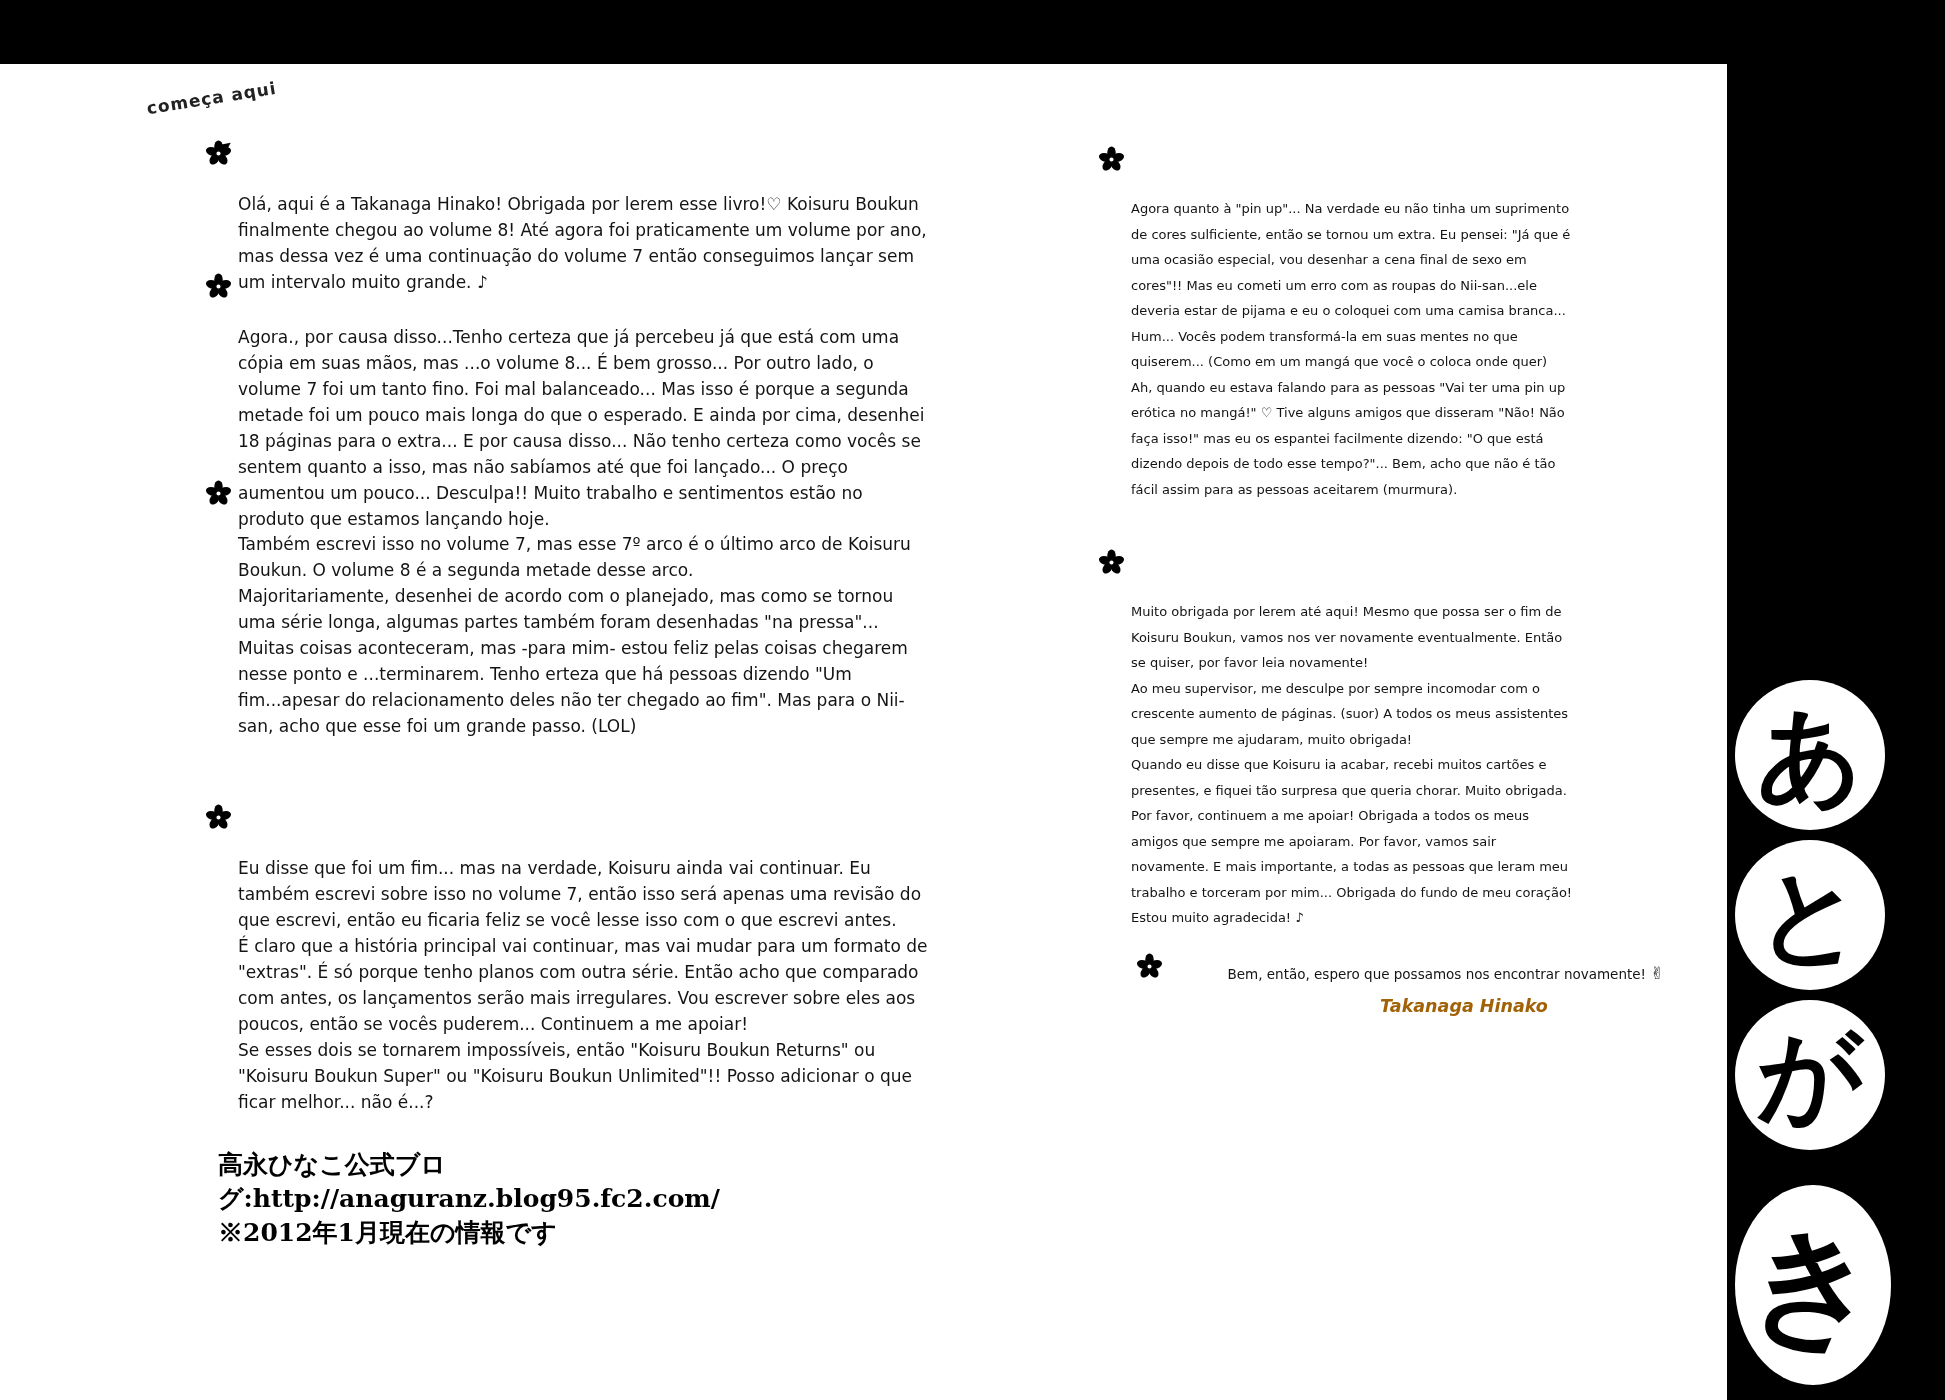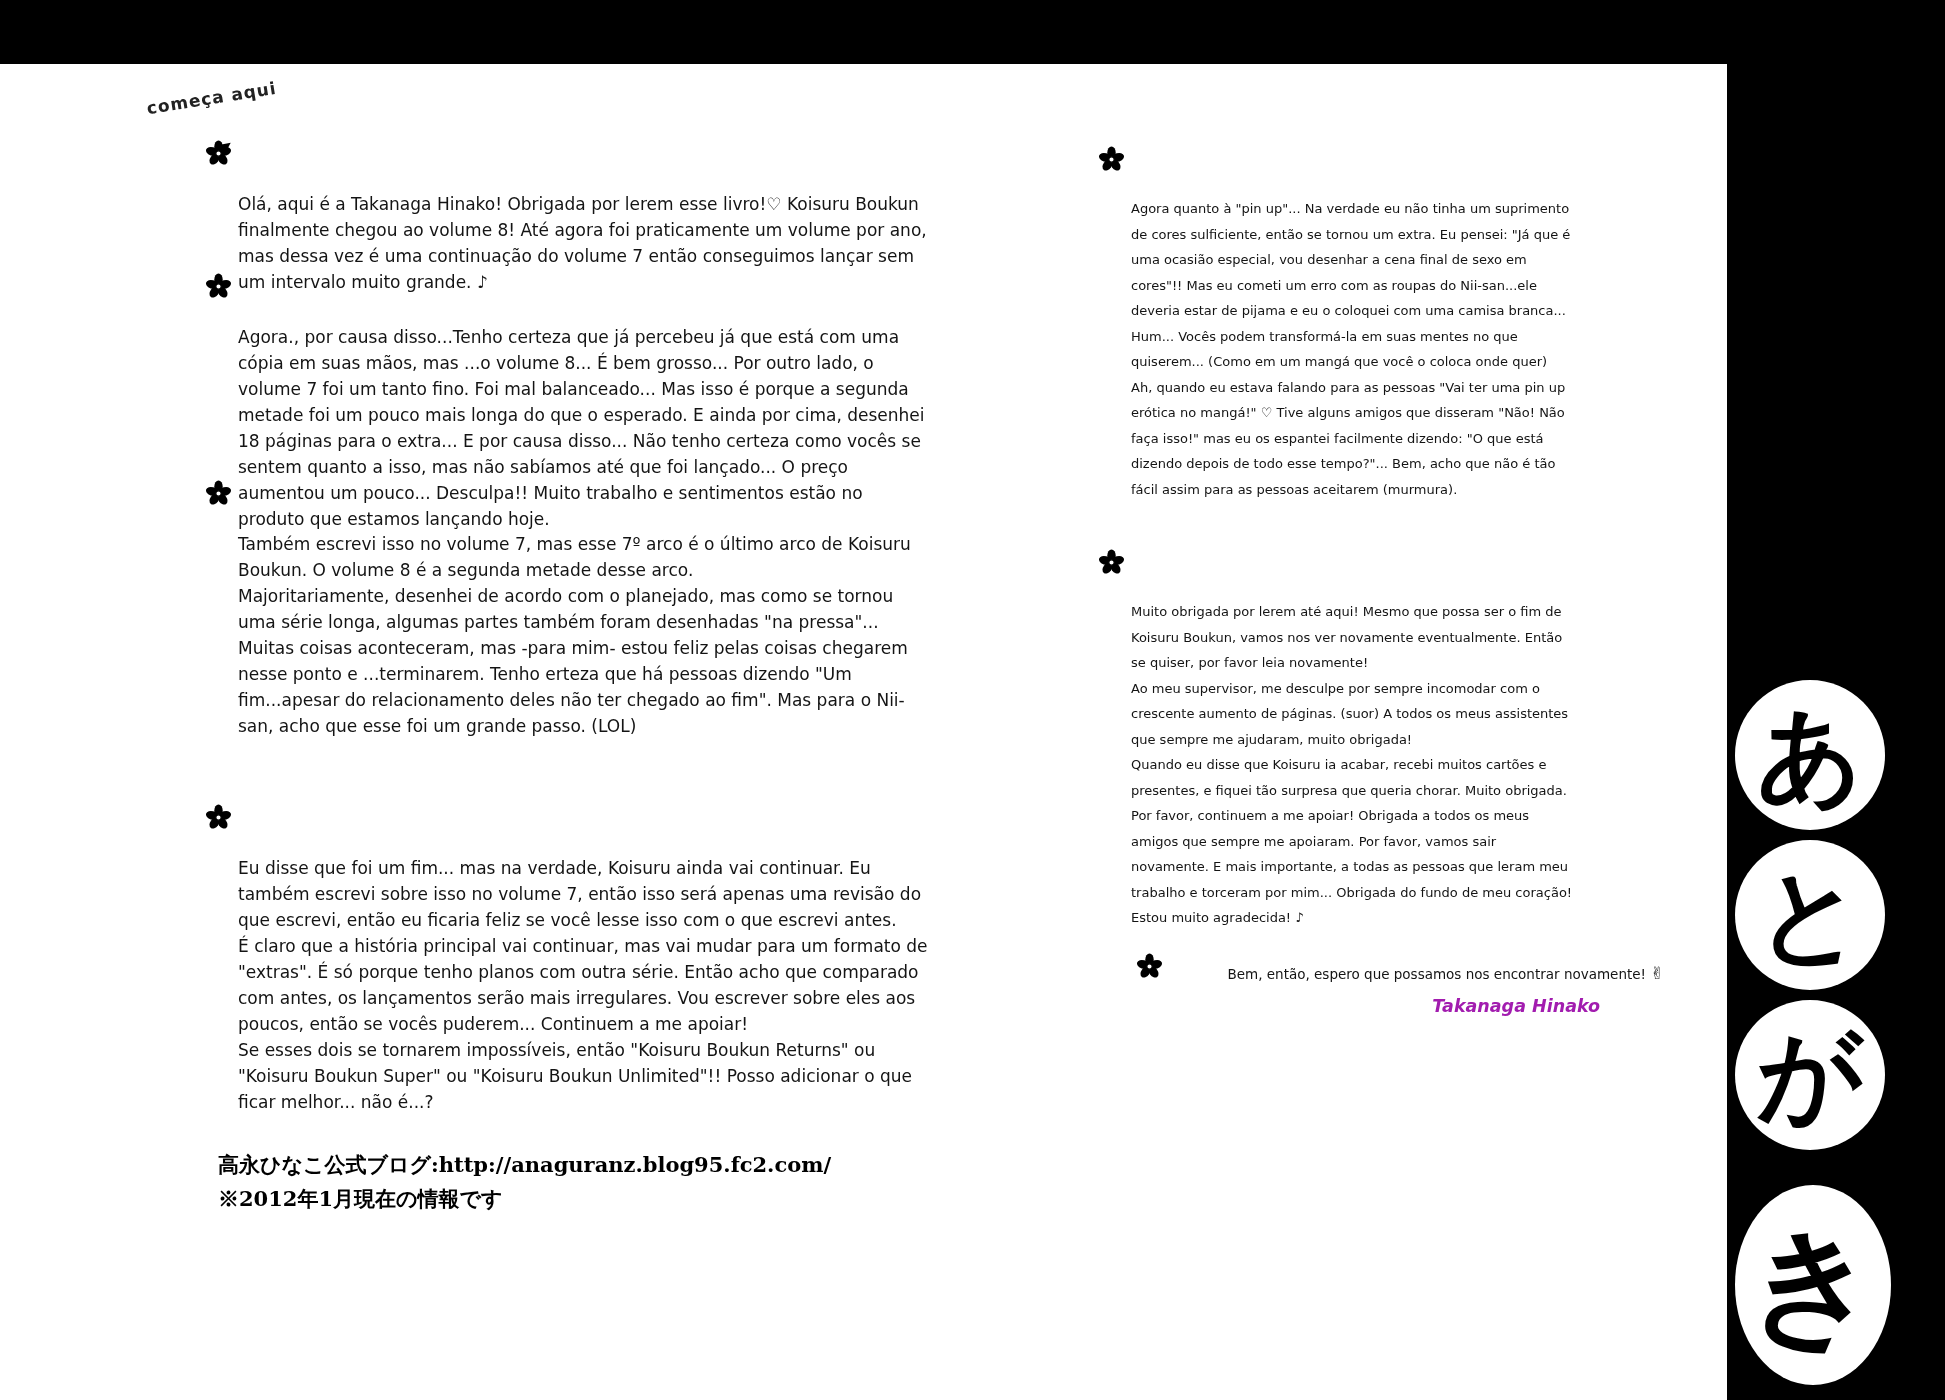--- a/index.html
+++ b/index.html
@@ -36,29 +36,29 @@
   .bullet { position:absolute; left:0; top:1px; }
 
   .closing-line {
     position:absolute; left:1136px; top:955px; width:560px;
     padding-left:30px; font-size:13.5px; line-height:36px;text-align:center;
   }
   .closing-line .bullet { top:-2px; }
   .hand-symbol { font-size:17px; }
 
   .signature {
-    position:absolute; left:1380px; top:996px; width:220px; text-align:right;
-    font-weight:bold; font-style:italic; font-size:17.5px; color:#a21caf;
+    position:absolute; left:1380px; top:996px; width:220px; text-align:left;
+    font-weight:bold; font-style:italic; font-size:17.5px; color:#a16207;
     font-family:"DejaVu Sans", sans-serif;
   }
 
   .jp-footer {
     position:absolute; left:218px; top:1148px; width:700px;
     font-family:"DejaVu Serif", serif; font-weight:bold;
-    font-size:21px; line-height:34px; color:#000;
+    font-size:25px; line-height:34px; color:#000;
   }
 </style>
 </head>
 <body>
 
 <div class="page">
 
   <div class="top-border"></div>
 
   <div class="right-border">

